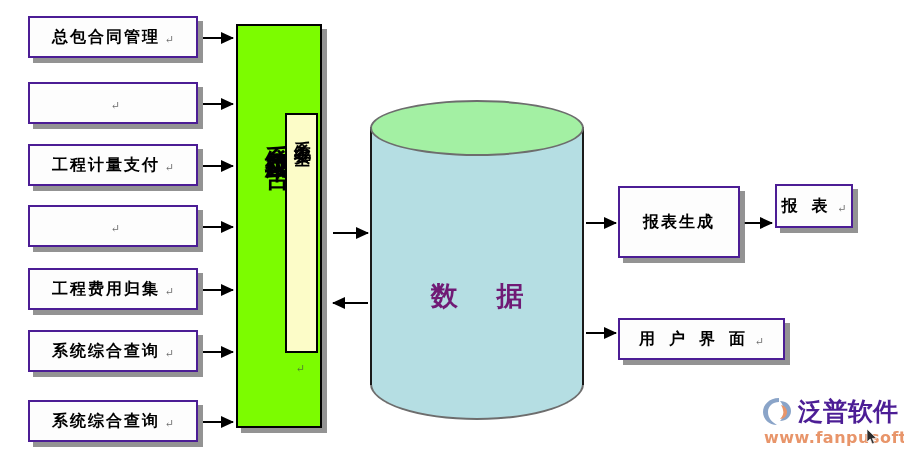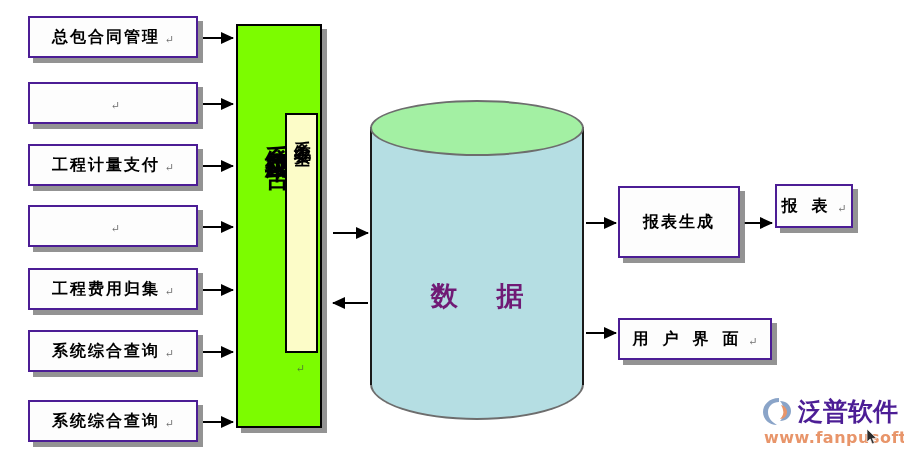--- a/index.html
+++ b/index.html
@@ -43,21 +43,21 @@
     color: #6f6f6f;
     letter-spacing: 0;
     margin-left: 5px;
     position: relative;
     top: 2px;
   }
 
   .left-box   { width: 170px; height: 42px; left: 28px; font-size: 16px; }
   .rep-gen    { left: 618px; top: 186px;  width: 122px; height: 72px; font-size: 16px; }
   .report     { left: 775px; top: 184px;  width: 78px;  height: 44px; font-size: 16px; letter-spacing: 5px; }
-  .ui-box     { left: 618px; top: 318px;  width: 154px; height: 42px; font-size: 16px; letter-spacing: 5px; }
+  .ui-box     { left: 618px; top: 318px;  width: 167px; height: 42px; font-size: 16px; letter-spacing: 5px; }
 
   
   .platform {
     position: absolute;
     left: 236px;
     top: 24px;
     width: 86px;
     height: 404px;
     box-sizing: border-box;
     background: #7CFC00;

